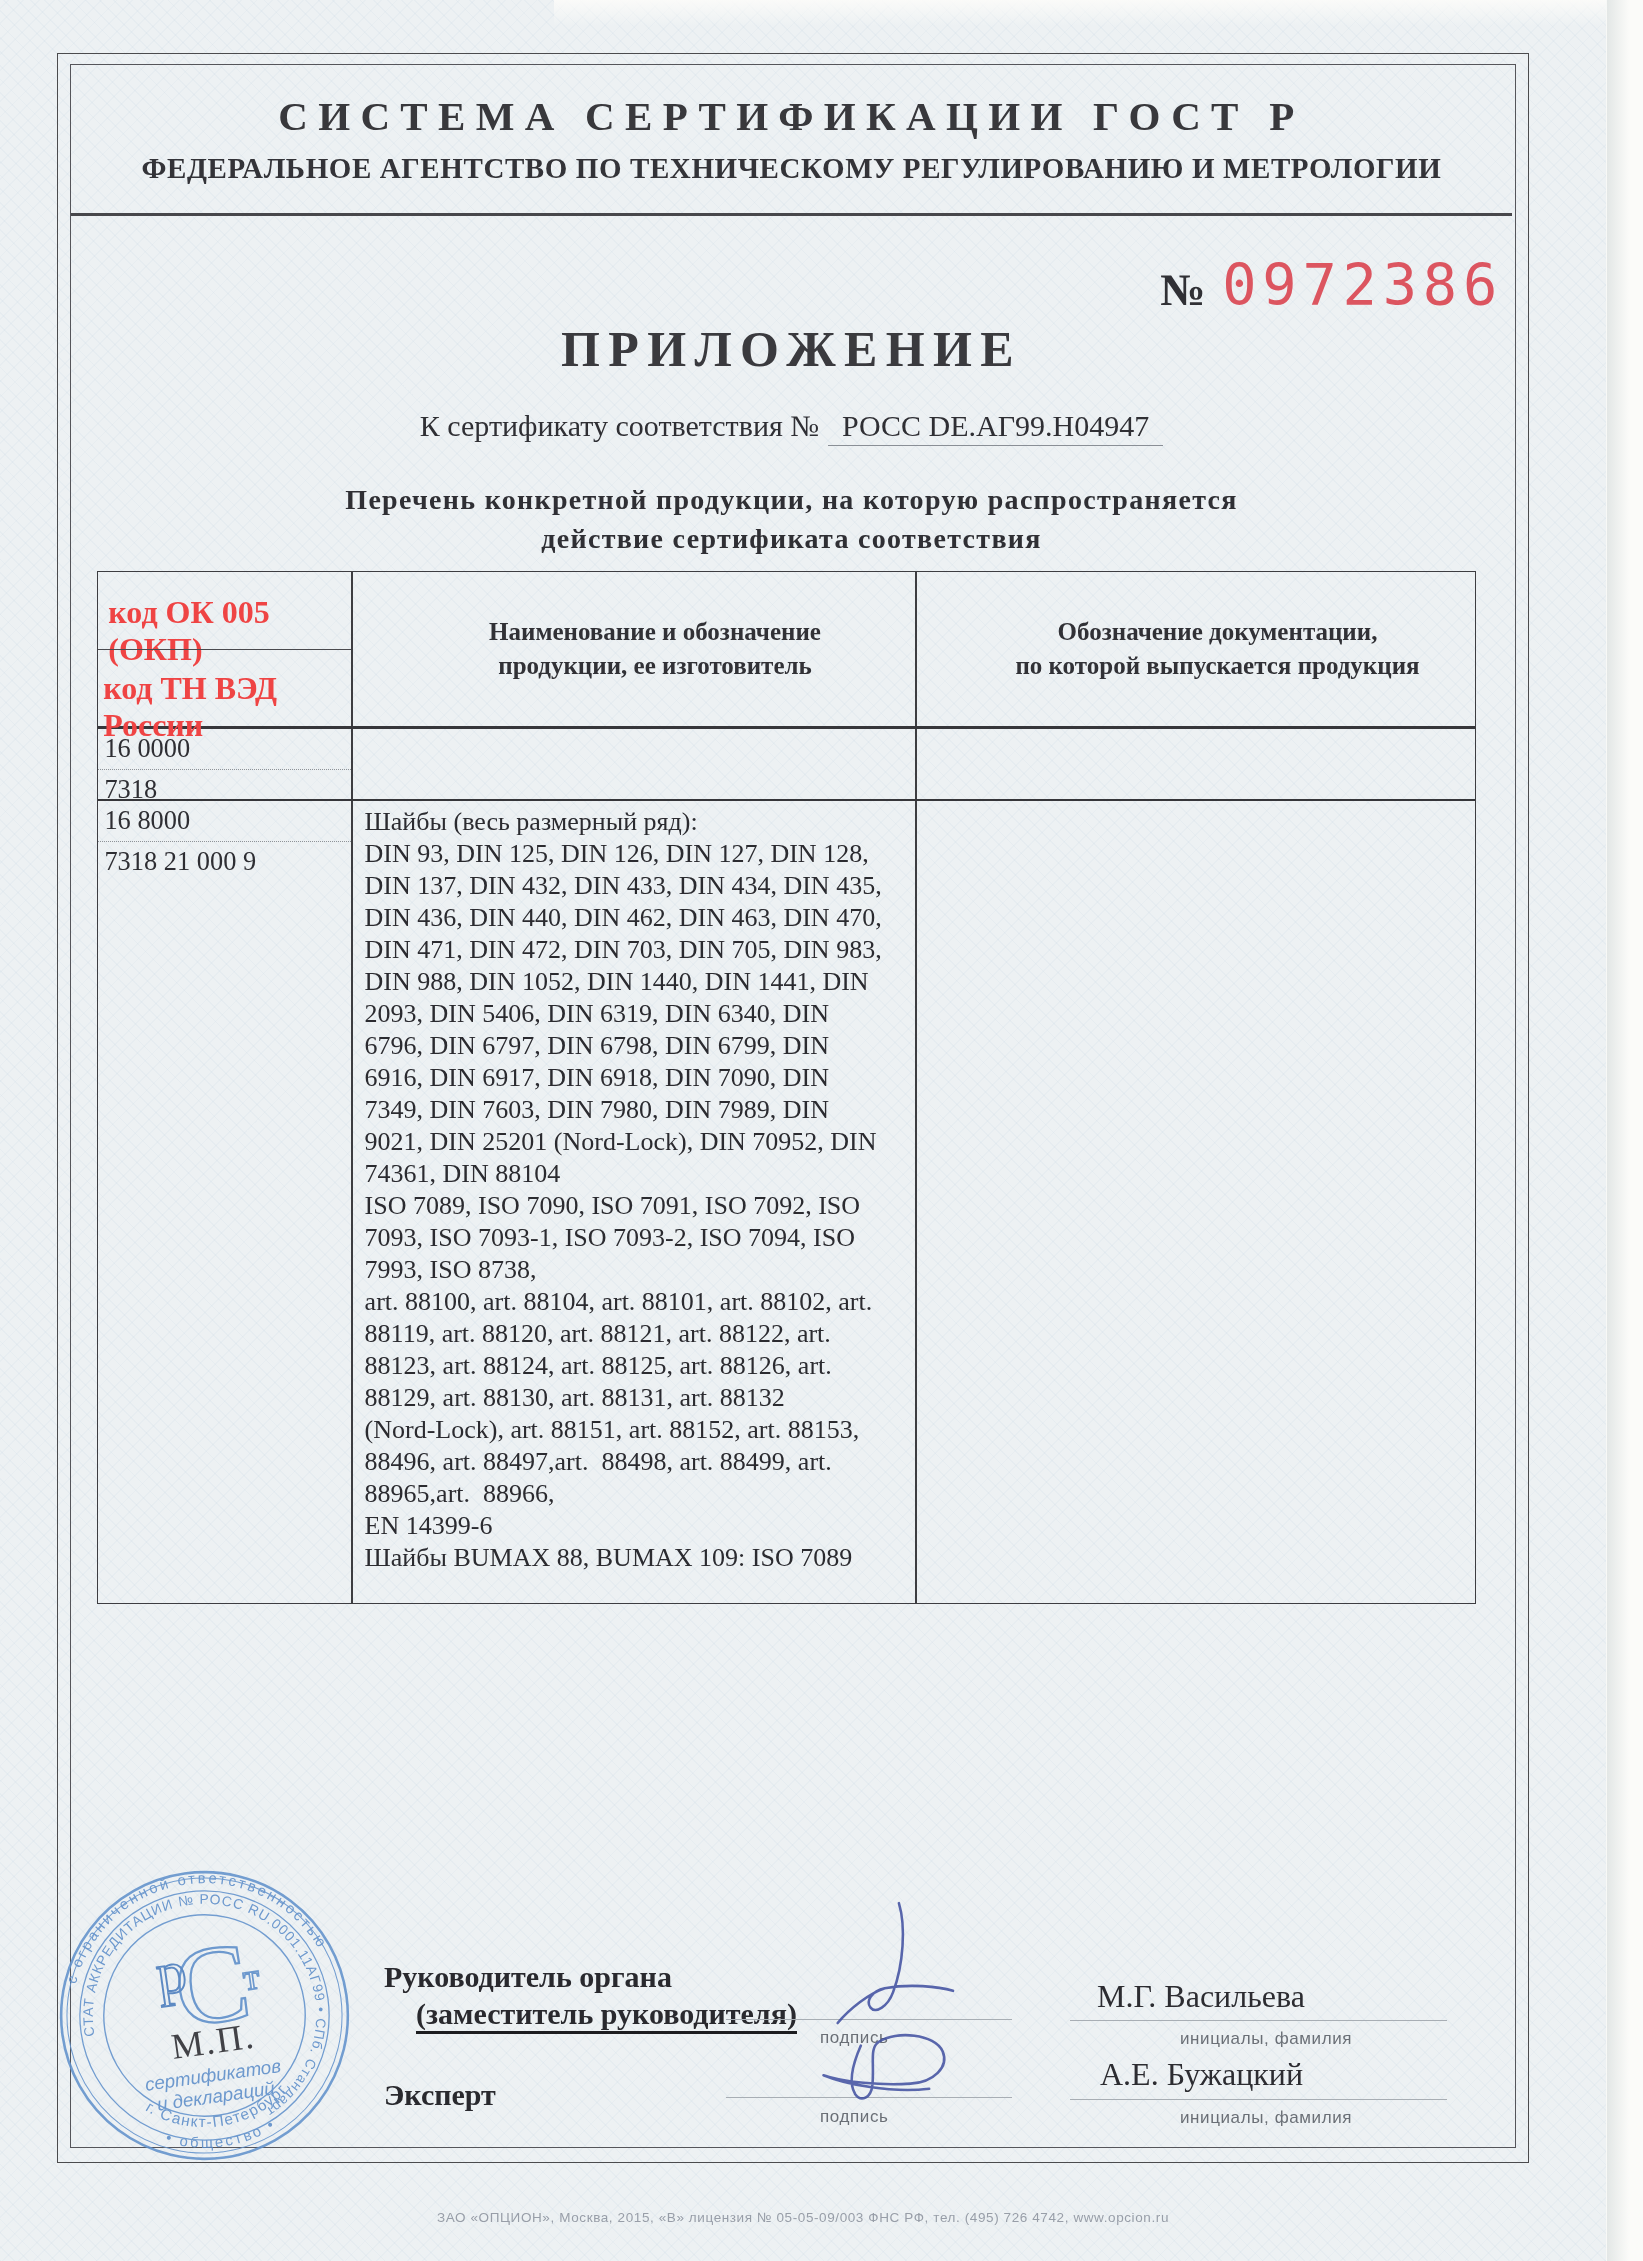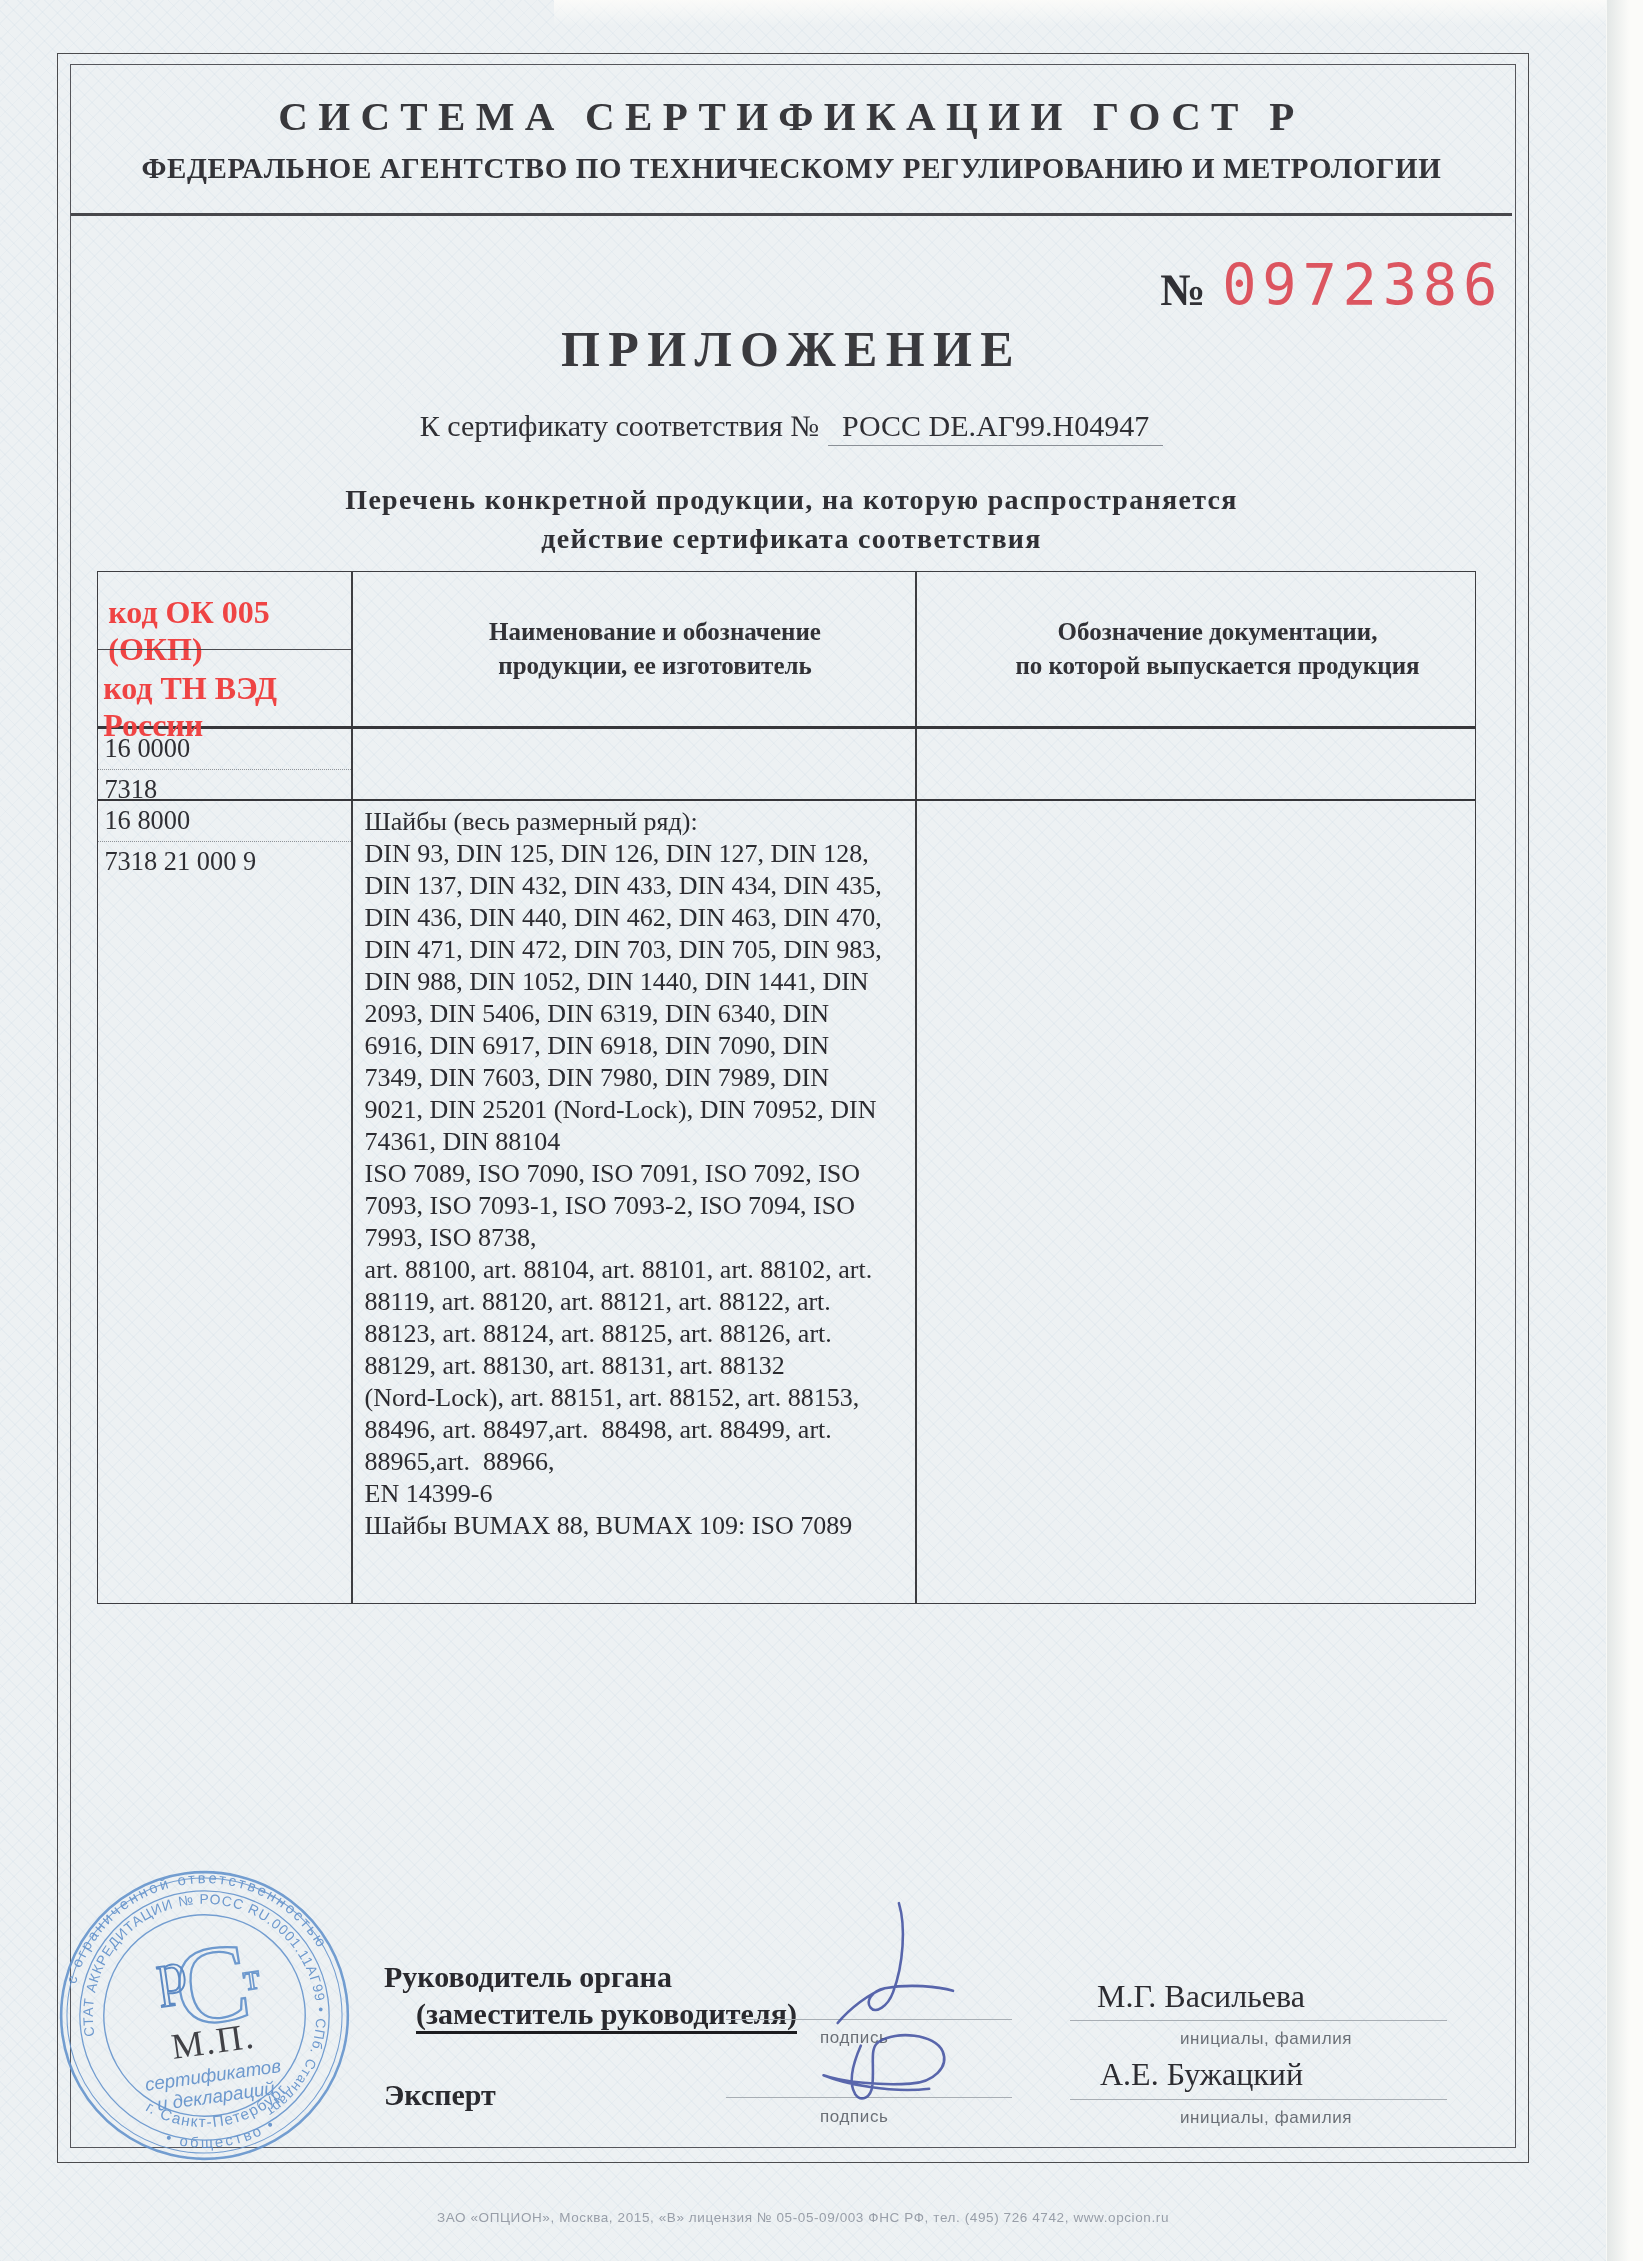--- a/index.html
+++ b/index.html
@@ -140,20 +140,21 @@
         <div class="code-line2">7318 21 000 9</div>
       </div>
       <div class="prod-block">
           <div class="prod-line">Шайбы (весь размерный ряд):</div>
           <div class="prod-line">DIN 93, DIN 125, DIN 126, DIN 127, DIN 128,</div>
           <div class="prod-line">DIN 137, DIN 432, DIN 433, DIN 434, DIN 435,</div>
           <div class="prod-line">DIN 436, DIN 440, DIN 462, DIN 463, DIN 470,</div>
           <div class="prod-line">DIN 471, DIN 472, DIN 703, DIN 705, DIN 983,</div>
           <div class="prod-line">DIN 988, DIN 1052, DIN 1440, DIN 1441, DIN</div>
           <div class="prod-line">2093, DIN 5406, DIN 6319, DIN 6340, DIN</div>
+          <div class="prod-line">6796, DIN 6797, DIN 6798, DIN 6799, DIN</div>
           <div class="prod-line">6916, DIN 6917, DIN 6918, DIN 7090, DIN</div>
           <div class="prod-line">7349, DIN 7603, DIN 7980, DIN 7989, DIN</div>
           <div class="prod-line">9021, DIN 25201 (Nord-Lock), DIN 70952, DIN</div>
           <div class="prod-line">74361, DIN 88104</div>
           <div class="prod-line">ISO 7089, ISO 7090, ISO 7091, ISO 7092, ISO</div>
           <div class="prod-line">7093, ISO 7093-1, ISO 7093-2, ISO 7094, ISO</div>
           <div class="prod-line">7993, ISO 8738,</div>
           <div class="prod-line">art. 88100, art. 88104, art. 88101, art. 88102, art.</div>
           <div class="prod-line">88119, art. 88120, art. 88121, art. 88122, art.</div>
           <div class="prod-line">88123, art. 88124, art. 88125, art. 88126, art.</div>

